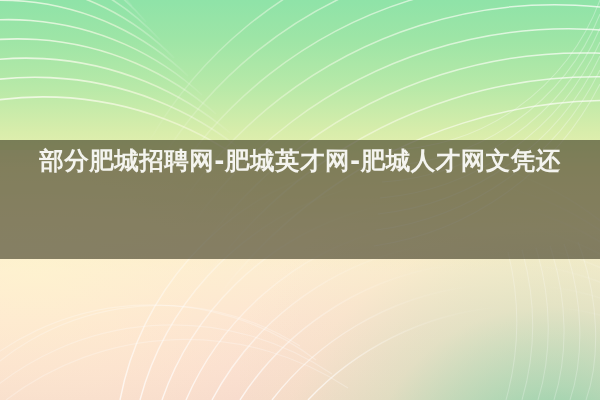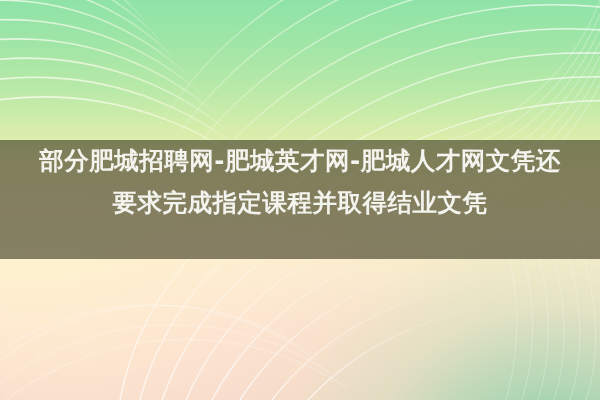--- a/index.html
+++ b/index.html
@@ -193,16 +193,15 @@
           <path d="M 564 244 C 584 300, 584 358, 570 400"></path>
           <path d="M 578 242 C 600 300, 600 360, 586 400"></path>
         </g>
 
       </g>
     </svg>
   </div>
 
   <div class="caption-band">
     <div class="caption-line line-1">部分肥城招聘网-肥城英才网-肥城人才网文凭还</div>
-    <div class="caption-line line-2">要求完成指定课程并取得结业文凭</div>
   </div>
 
 </div>
 
 </body></html>

